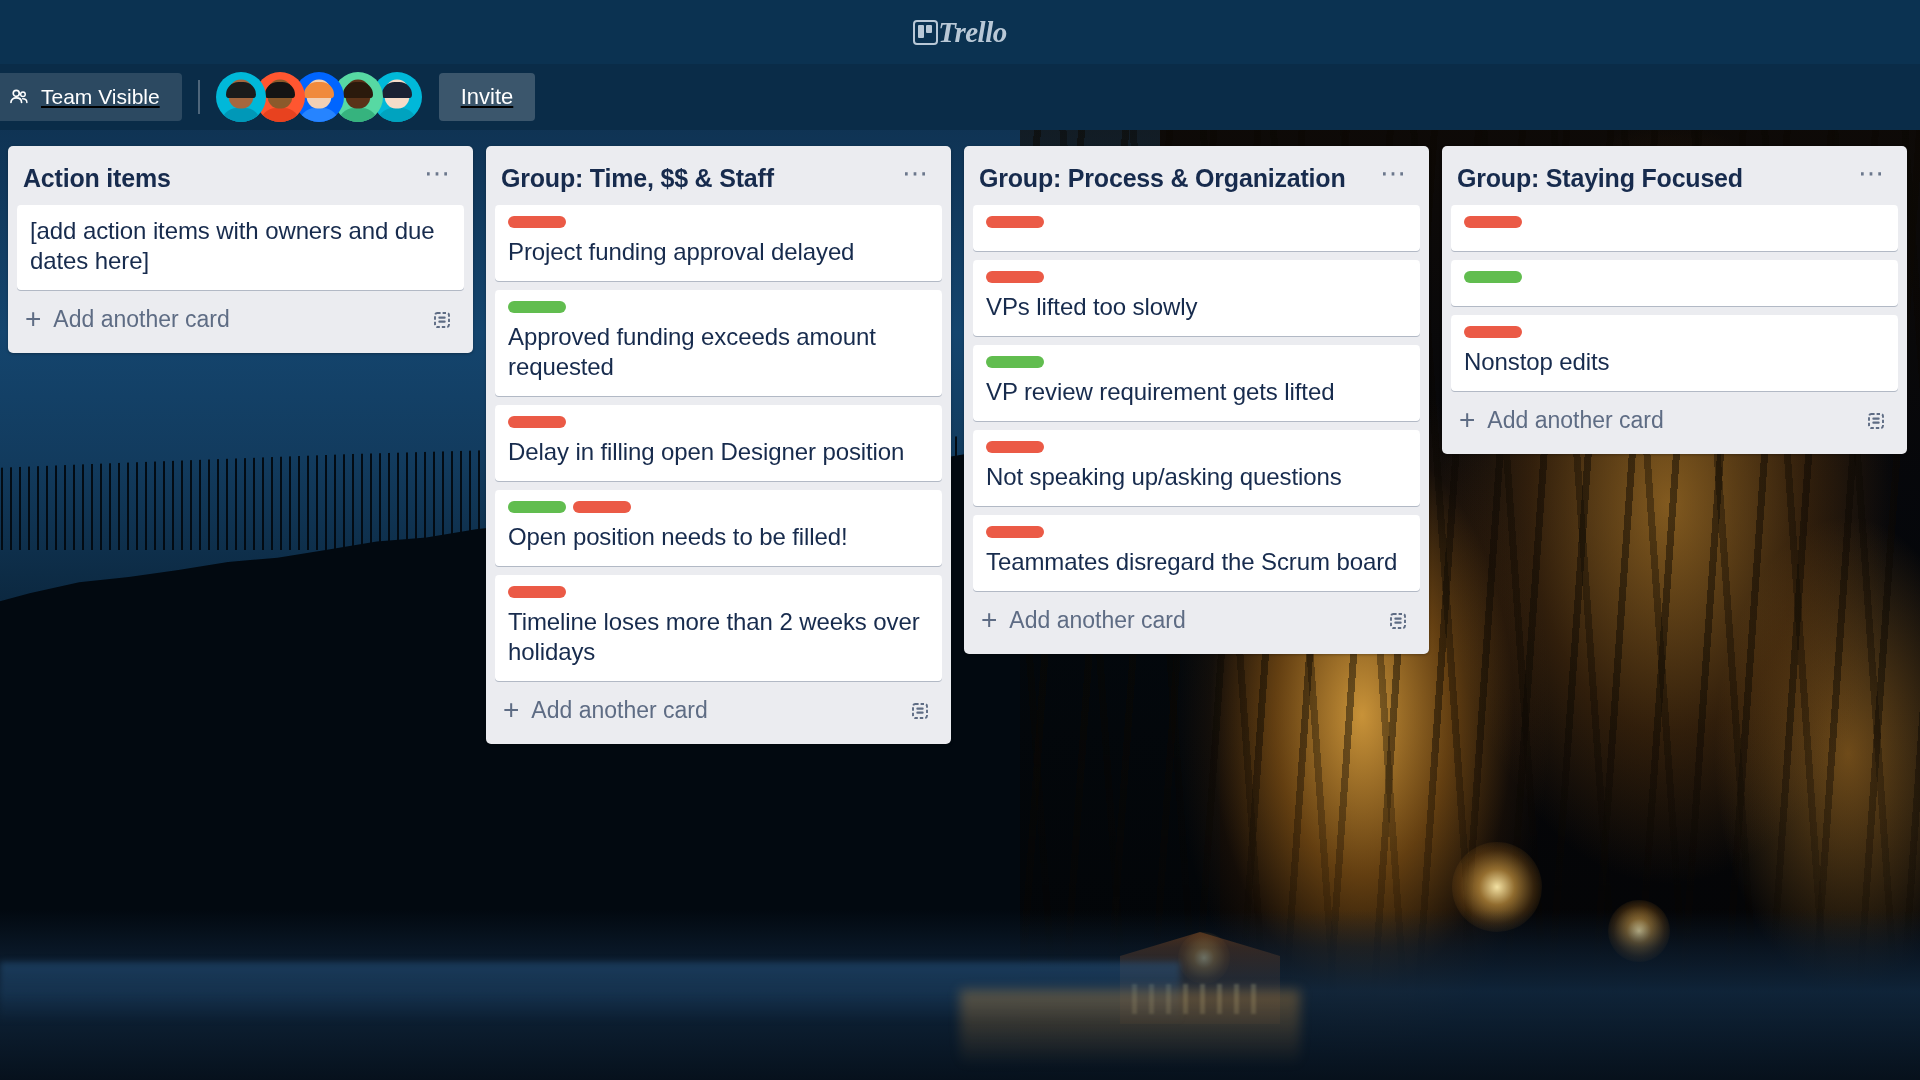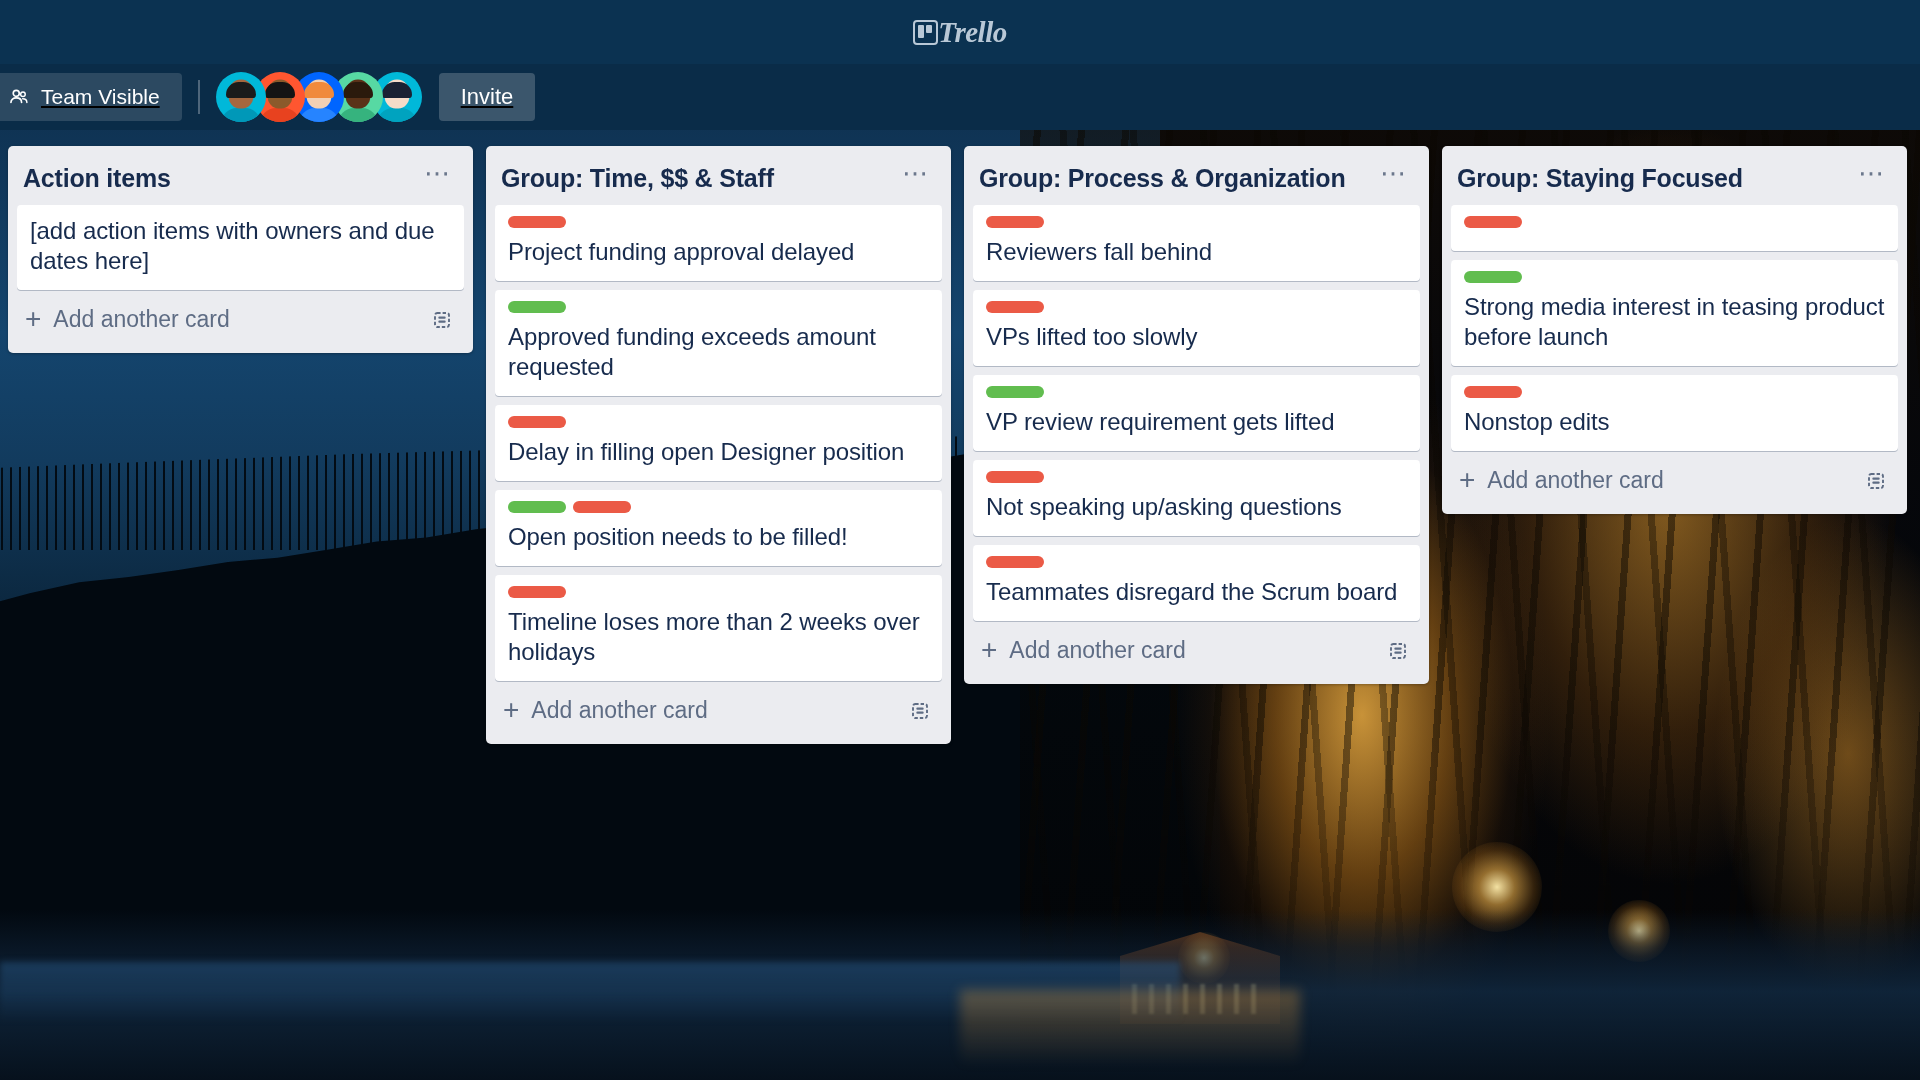--- a/index.html
+++ b/index.html
@@ -481,21 +481,20 @@
     <div class="list">
       <div class="list-header">
         <div class="list-title">Group: Process &amp; Organization</div>
         <div class="list-menu">⋯</div>
       </div>
       <div class="cards">
         <div class="card">
           <div class="card-labels">
             <span class="label-chip" style="background:#eb5a46"></span>
           </div>
-          <div class="card-title">Reviewers fall behind</div>
         </div>
         <div class="card">
           <div class="card-labels">
             <span class="label-chip" style="background:#eb5a46"></span>
           </div>
           <div class="card-title">VPs lifted too slowly</div>
         </div>
         <div class="card">
           <div class="card-labels">
             <span class="label-chip" style="background:#61bd4f"></span>
@@ -537,21 +536,20 @@
       <div class="cards">
         <div class="card">
           <div class="card-labels">
             <span class="label-chip" style="background:#eb5a46"></span>
           </div>
         </div>
         <div class="card">
           <div class="card-labels">
             <span class="label-chip" style="background:#61bd4f"></span>
           </div>
-          <div class="card-title">Strong media interest in teasing product before launch</div>
         </div>
         <div class="card">
           <div class="card-labels">
             <span class="label-chip" style="background:#eb5a46"></span>
           </div>
           <div class="card-title">Nonstop edits</div>
         </div>
       </div>
       <div class="add-card-row">
         <span class="add-card-left">

